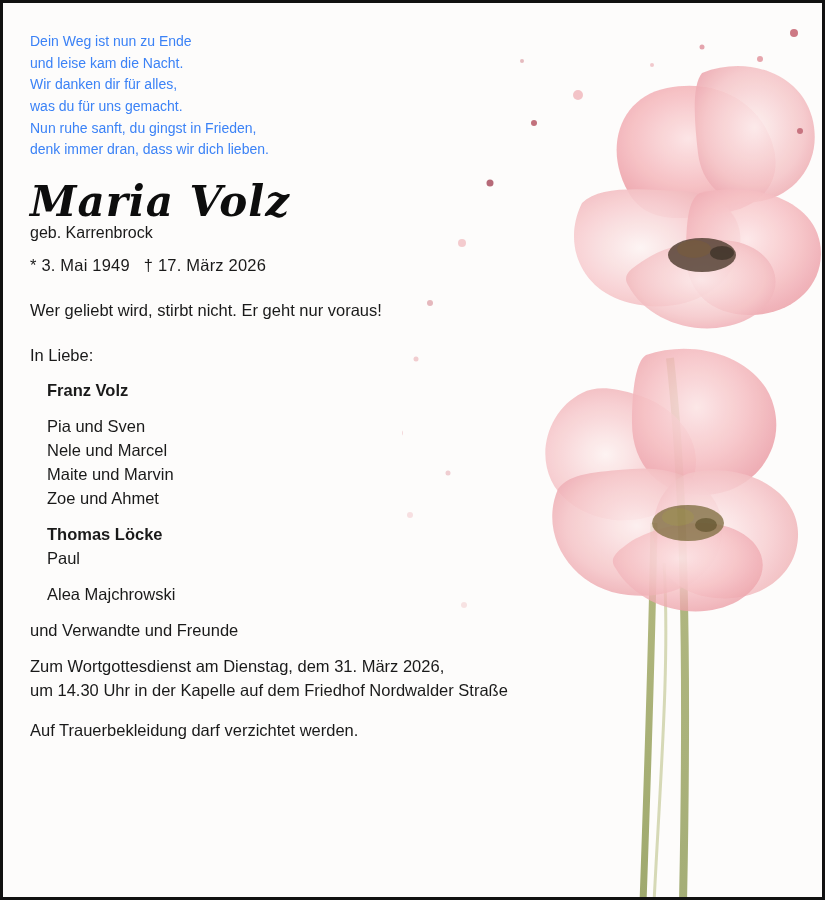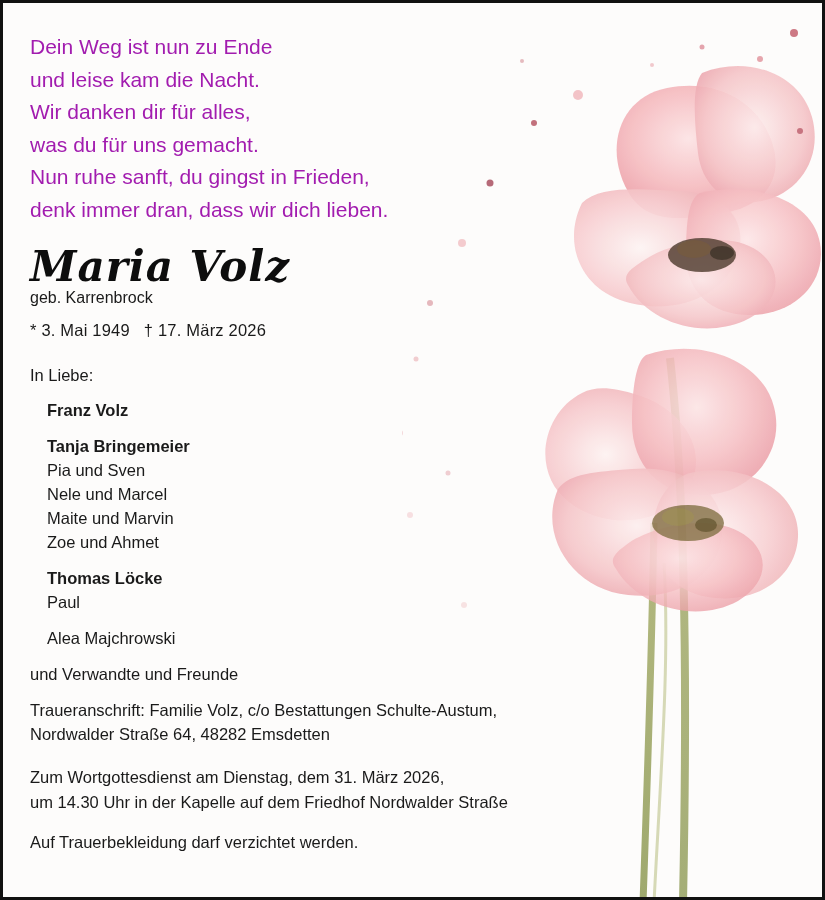--- a/index.html
+++ b/index.html
@@ -42,23 +42,23 @@
 
   
   .content {
     position: relative;
     z-index: 2;
     padding: 28px 0 0 27px;
     width: 620px;
   }
 
   .verse {
-    font-size: 21px;
+    font-size: 14px;
     line-height: 1.55;
-    color: #a21caf;
+    color: #3b82f6;
     margin: 0 0 20px 0;
   }
   .verse div { white-space: pre; }
 
   .name {
     font-family: "DejaVu Serif", serif;
     font-style: italic;
     font-weight: 700;
     font-size: 42px;
     letter-spacing: 1px;
@@ -202,50 +202,46 @@
       <div>denk immer dran, dass wir dich lieben.</div>
     </div>
 
     <div class="name">Maria Volz</div>
     <div class="maiden">geb. Karrenbrock</div>
 
     <div class="dates">
       <span>* 3. Mai 1949</span><span class="sep"></span><span>† 17. März 2026</span>
     </div>
 
+    <div class="motto">Wer geliebt wird, stirbt nicht. Er geht nur voraus!</div>
 
     <div class="mourners-intro">In Liebe:</div>
 
     <div class="mourner-group">
       <div class="lead">Franz Volz</div>
     </div>
 
     <div class="mourner-group">
-      <div class="lead">Tanja Bringemeier</div>
       <div class="member">Pia und Sven</div>
       <div class="member">Nele und Marcel</div>
       <div class="member">Maite und Marvin</div>
       <div class="member">Zoe und Ahmet</div>
     </div>
 
     <div class="mourner-group">
       <div class="lead">Thomas Löcke</div>
       <div class="member">Paul</div>
     </div>
 
     <div class="mourner-group">
       <div class="member">Alea Majchrowski</div>
     </div>
 
     <div class="closing">und Verwandte und Freunde</div>
 
-    <div class="block">
-      <div>Traueranschrift: Familie Volz, c/o Bestattungen Schulte-Austum,</div>
-      <div>Nordwalder Straße 64, 48282 Emsdetten</div>
-    </div>
 
     <div class="block">
       <div>Zum Wortgottesdienst am Dienstag, dem 31. März 2026,</div>
       <div>um 14.30 Uhr in der Kapelle auf dem Friedhof Nordwalder Straße</div>
     </div>
 
     <div class="note">Auf Trauerbekleidung darf verzichtet werden.</div>
 
   </div>
 </div>

